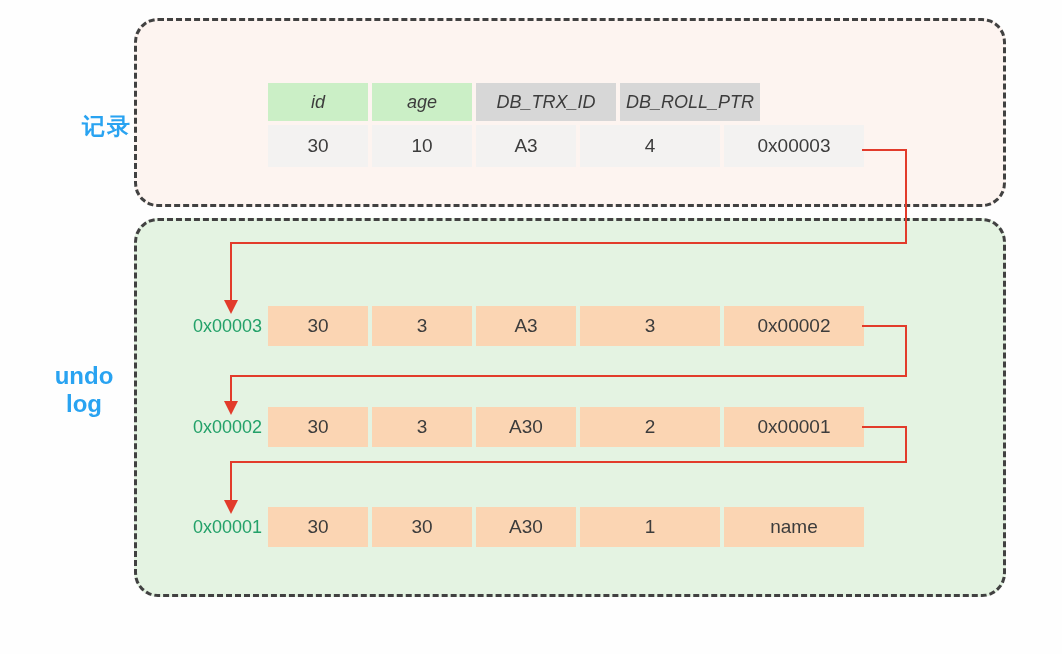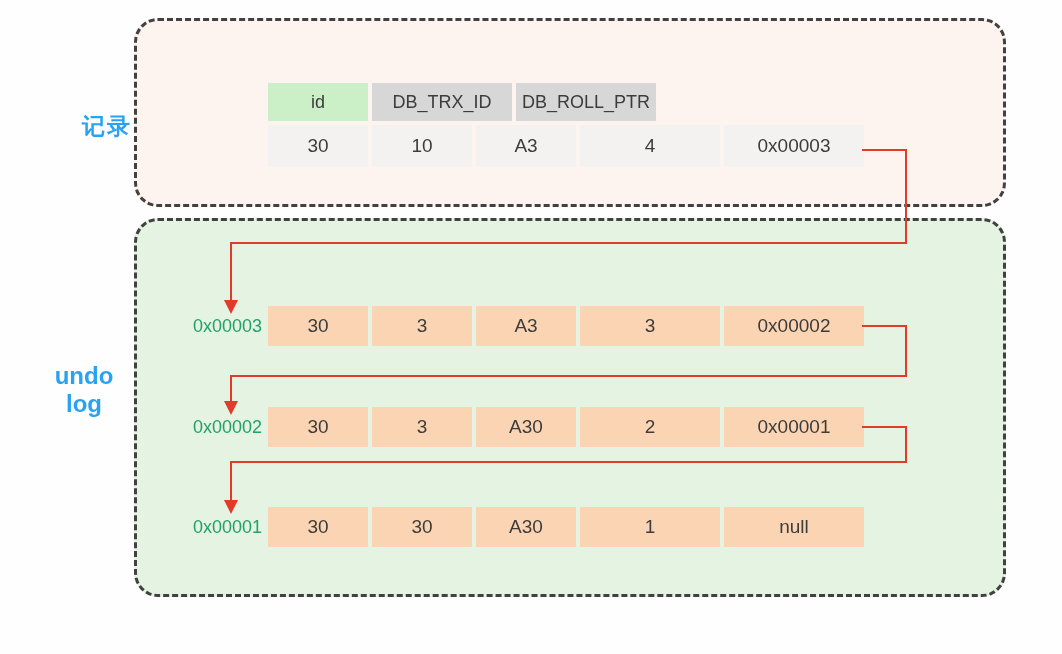--- a/index.html
+++ b/index.html
@@ -19,21 +19,21 @@
 
   .side-label{position:absolute;font-weight:bold;color:var(--blue-label);}
   .label-record{left:72px;top:111px;width:70px;font-size:23px;text-align:center;letter-spacing:2px;}
   .label-undo{left:36px;top:362px;width:96px;font-size:24px;text-align:center;}
 
   .row{position:absolute;left:268px;display:flex;gap:4px;}
   .cell{display:flex;align-items:center;justify-content:center;
         font-size:19px;color:var(--cell-text);}
   .c0,.c1,.c2{width:100px;} .c3{width:140px;} .c4{width:140px;}
 
-  .hdr-row{top:83px;} .hdr-row .cell{height:38px;font-size:18px;}
+  .hdr-row{top:83px;} .hdr-row .cell{height:38px;font-size:18px;font-style:italic;}
   .th-green{background:var(--header-green);}
   .th-gray{background:var(--header-gray);}
 
   .val-row{top:125px;} .val-row .cell{height:42px;background:var(--value-cell);}
 
   .undo-row .cell{height:40px;background:var(--undo-cell);}
   .undo-row-1{top:306px;} .undo-row-2{top:407px;} .undo-row-3{top:507px;}
 
   .addr-label{position:absolute;left:156px;width:106px;height:40px;
         display:flex;align-items:center;justify-content:flex-end;
@@ -50,20 +50,21 @@
 <div class="canvas">
 
   <div class="panel panel-record"></div>
   <div class="panel panel-undo"></div>
 
   <div class="side-label label-record">记录</div>
   <div class="side-label label-undo">undo log</div>
 
   <div class="row hdr-row">
     <div class="cell c0 th-green">id</div>
+    <div class="cell c1 th-green">age</div>
     <div class="cell c3 th-gray">DB_TRX_ID</div>
     <div class="cell c4 th-gray">DB_ROLL_PTR</div>
   </div>
 
   <div class="row val-row">
     <div class="cell c0">30</div>
     <div class="cell c1">10</div>
     <div class="cell c2">A3</div>
     <div class="cell c3">4</div>
     <div class="cell c4">0x00003</div>
@@ -86,21 +87,21 @@
     <div class="cell c3">2</div>
     <div class="cell c4">0x00001</div>
   </div>
 
   <div class="addr-label addr-3">0x00001</div>
   <div class="row undo-row undo-row-3">
     <div class="cell c0">30</div>
     <div class="cell c1">30</div>
     <div class="cell c2">A30</div>
     <div class="cell c3">1</div>
-    <div class="cell c4">null</div>
+    <div class="cell c4">name</div>
   </div>
 
   <svg class="arrows" viewBox="0 0 1062 654">
     <g>
       <polyline points="862,150 906,150 906,243 231,243 231,301"></polyline>
       <polygon points="224,300 238,300 231,314"></polygon>
     </g>
     <g>
       <polyline points="862,326 906,326 906,376 231,376 231,402"></polyline>
       <polygon points="224,401 238,401 231,415"></polygon>

